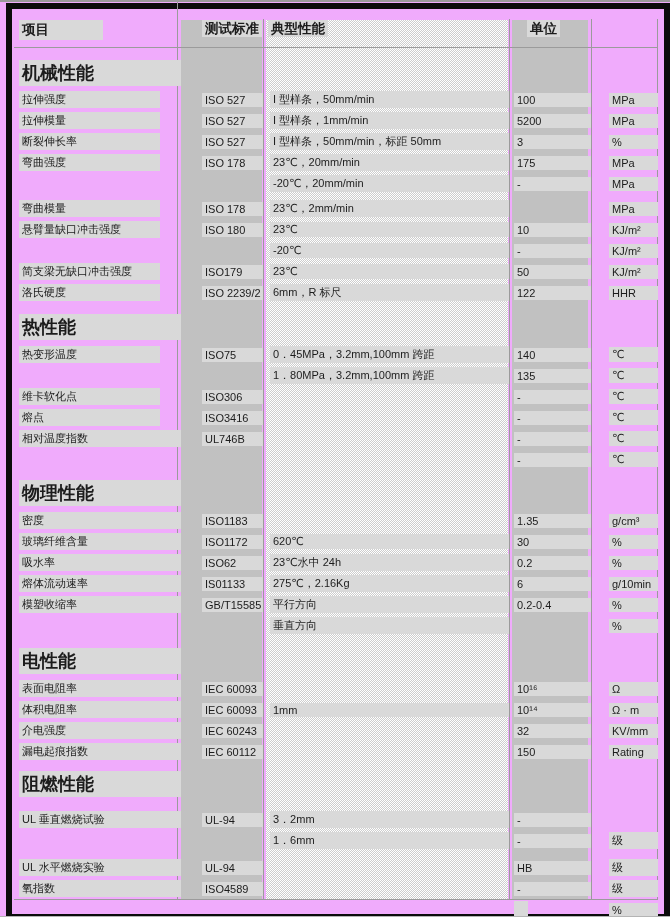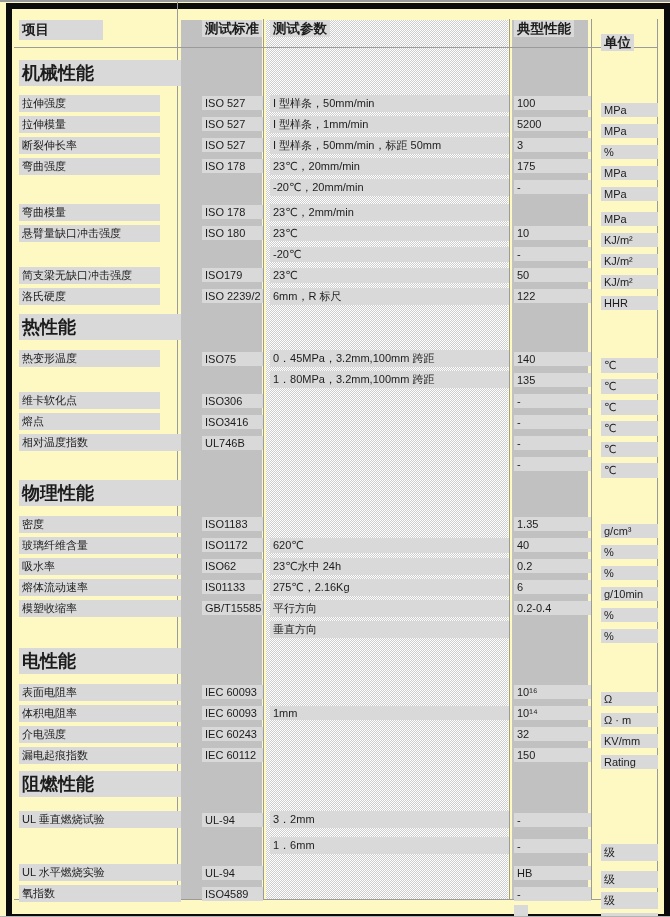--- a/index.html
+++ b/index.html
@@ -1,17 +1,17 @@
 <!DOCTYPE html>
 <html><head>
 <meta charset="utf-8">
 <style>
   html,body{margin:0;padding:0;background:#ffffff;}
   .canvas{
-    position:relative;width:670px;height:917px;background:#fef9c3;overflow:hidden;
+    position:relative;width:670px;height:917px;background:#f0abfc;overflow:hidden;
     font-family:"Liberation Sans","DejaVu Sans",sans-serif;color:#1c1c1c;
   }
   .top-strip{position:absolute;left:0;top:0;width:670px;height:2px;background:#9a9a9a;}
   .bottom-strip{position:absolute;left:0;bottom:0;width:670px;height:1px;background:#b4b4b4;}
   .frame{position:absolute;left:6px;top:3px;width:652px;height:905px;border:6px solid #0b0b0b;}
   .table{position:absolute;left:14px;top:16px;width:644px;height:886px;}
   
   .strip{position:absolute;top:4px;bottom:3px;}
   .strip-std{left:167px;width:81px;background:#c1c1c1;}
   .strip-val{left:498px;width:76px;background:#c1c1c1;}
@@ -34,21 +34,21 @@
   
   .content{position:absolute;left:0;top:0;width:644px;display:flex;flex-direction:column;}
   .row{display:grid;grid-template-columns:167px 82px 246px 82px 67px;height:21px;align-items:center;font-size:11px;}
   .row.header-row{height:30px;font-weight:bold;font-size:13.5px;align-items:start;padding-top:4px;box-sizing:border-box;}
   .row.section-row{height:30px;font-size:18px;font-weight:bold;align-items:end;}
   .gap{flex:none;}
   .c1{padding-left:5px;}
   .c2{padding-left:21px;}
   .c3{padding-left:7px;}
   .c4{padding-left:5px;}
-  .c5{padding-left:10px;margin-top:14px;}
+  .c5{padding-left:18px;}
   .hl{background:#d9d9d9;padding:1px 3px;white-space:nowrap;}
   .hl.wide{display:inline-block;min-width:141px;box-sizing:border-box;}
   .hl.hwide{display:inline-block;min-width:84px;box-sizing:border-box;}
   .hl.sliver{display:inline-block;min-width:8px;min-height:13px;}
   .cell{overflow:visible;}
 </style>
 </head>
 <body>
 
 <div class="canvas">
@@ -65,21 +65,20 @@
     <div class="vline v3"></div>
     <div class="vline v4"></div>
     <div class="vline v5"></div>
     <div class="hline-header"></div>
     <div class="hline-bottom"></div>
 
     <div class="content">
       <div class="row header-row">
         <div class="cell c1"><span class="hl hwide">项目</span></div>
         <div class="cell c2"><span class="hl">测试标准</span></div>
-        <div class="cell c3"><span class="hl">测试参数</span></div>
         <div class="cell c4"><span class="hl">典型性能</span></div>
         <div class="cell c5"><span class="hl">单位</span></div>
       </div>
       <div id="rows-host">
           <div class="gap" style="height: 10px;"></div>
           <div class="row section-row">
             <div class="cell c1">
               <div class="hl">机械性能</div>
             </div>
             <div class="cell"></div>
@@ -354,21 +353,21 @@
             <div class="cell c1">
               <div class="hl">玻璃纤维含量</div>
             </div>
             <div class="cell c2">
               <div class="hl">ISO1172</div>
             </div>
             <div class="cell c3">
               <div class="hl">620℃</div>
             </div>
             <div class="cell c4">
-              <div class="hl">40</div>
+              <div class="hl">30</div>
             </div>
             <div class="cell c5">
               <div class="hl">%</div>
             </div>
           </div>
           <div class="row">
             <div class="cell c1">
               <div class="hl">吸水率</div>
             </div>
             <div class="cell c2">

